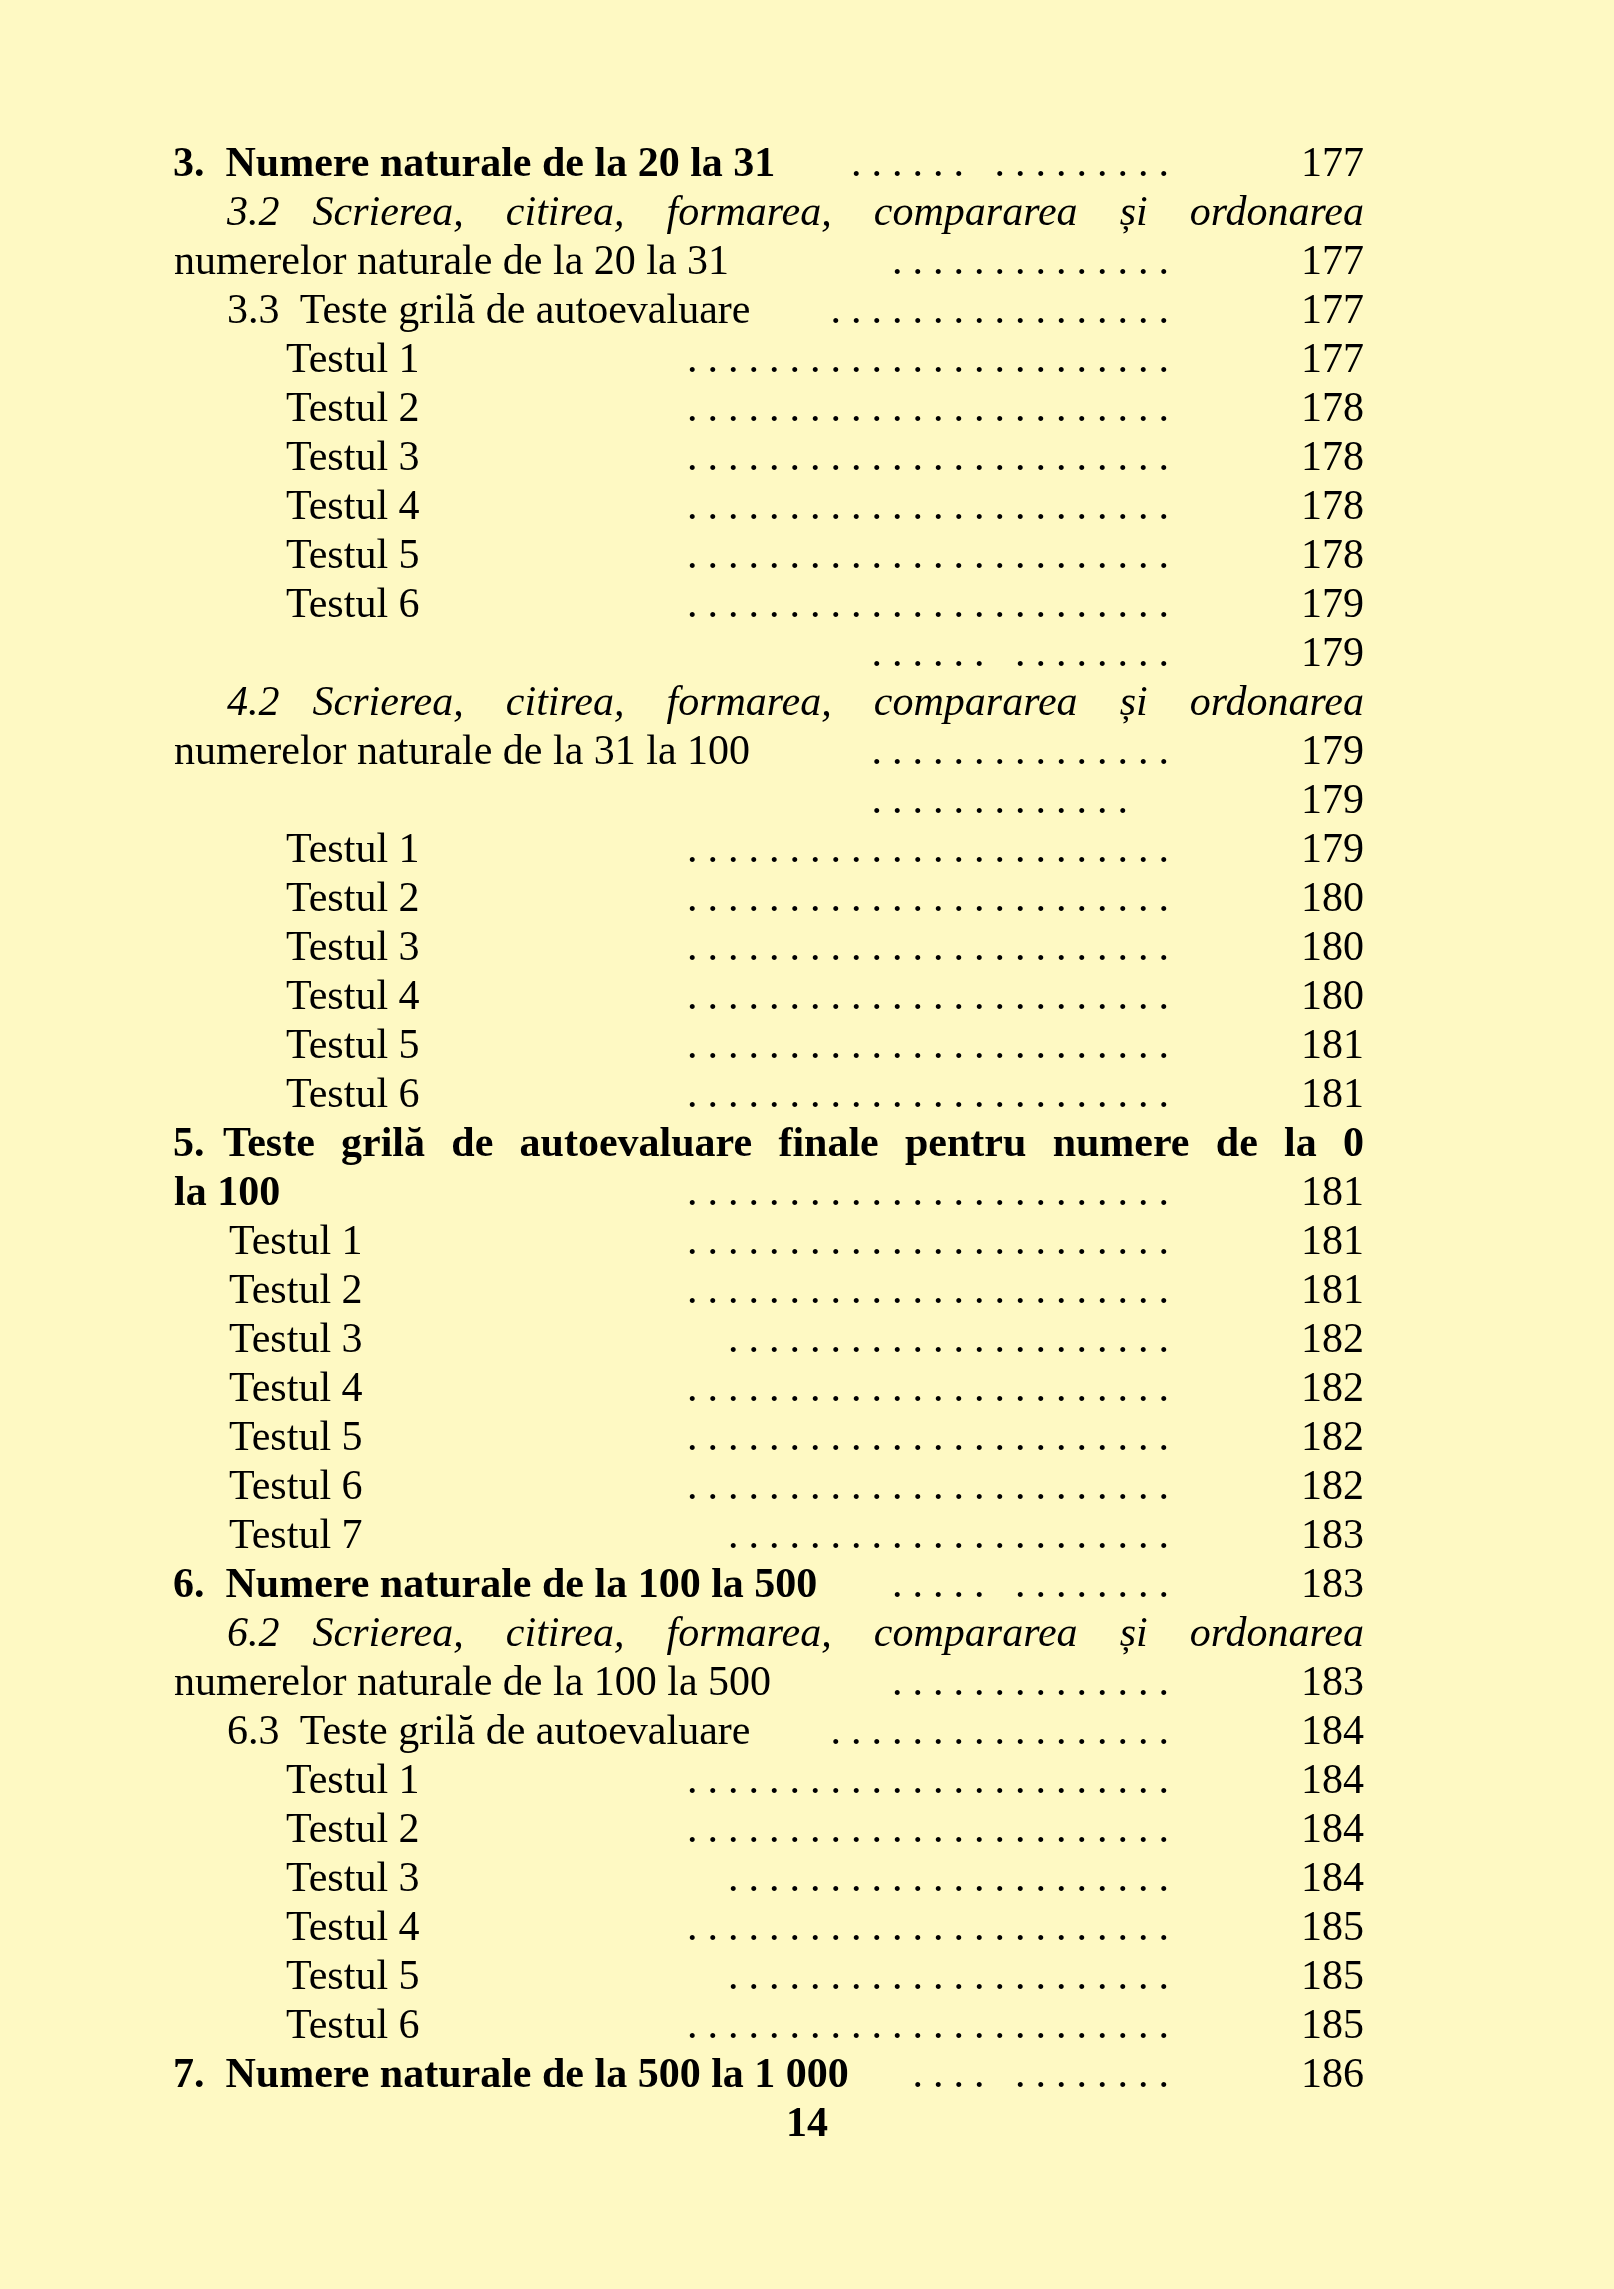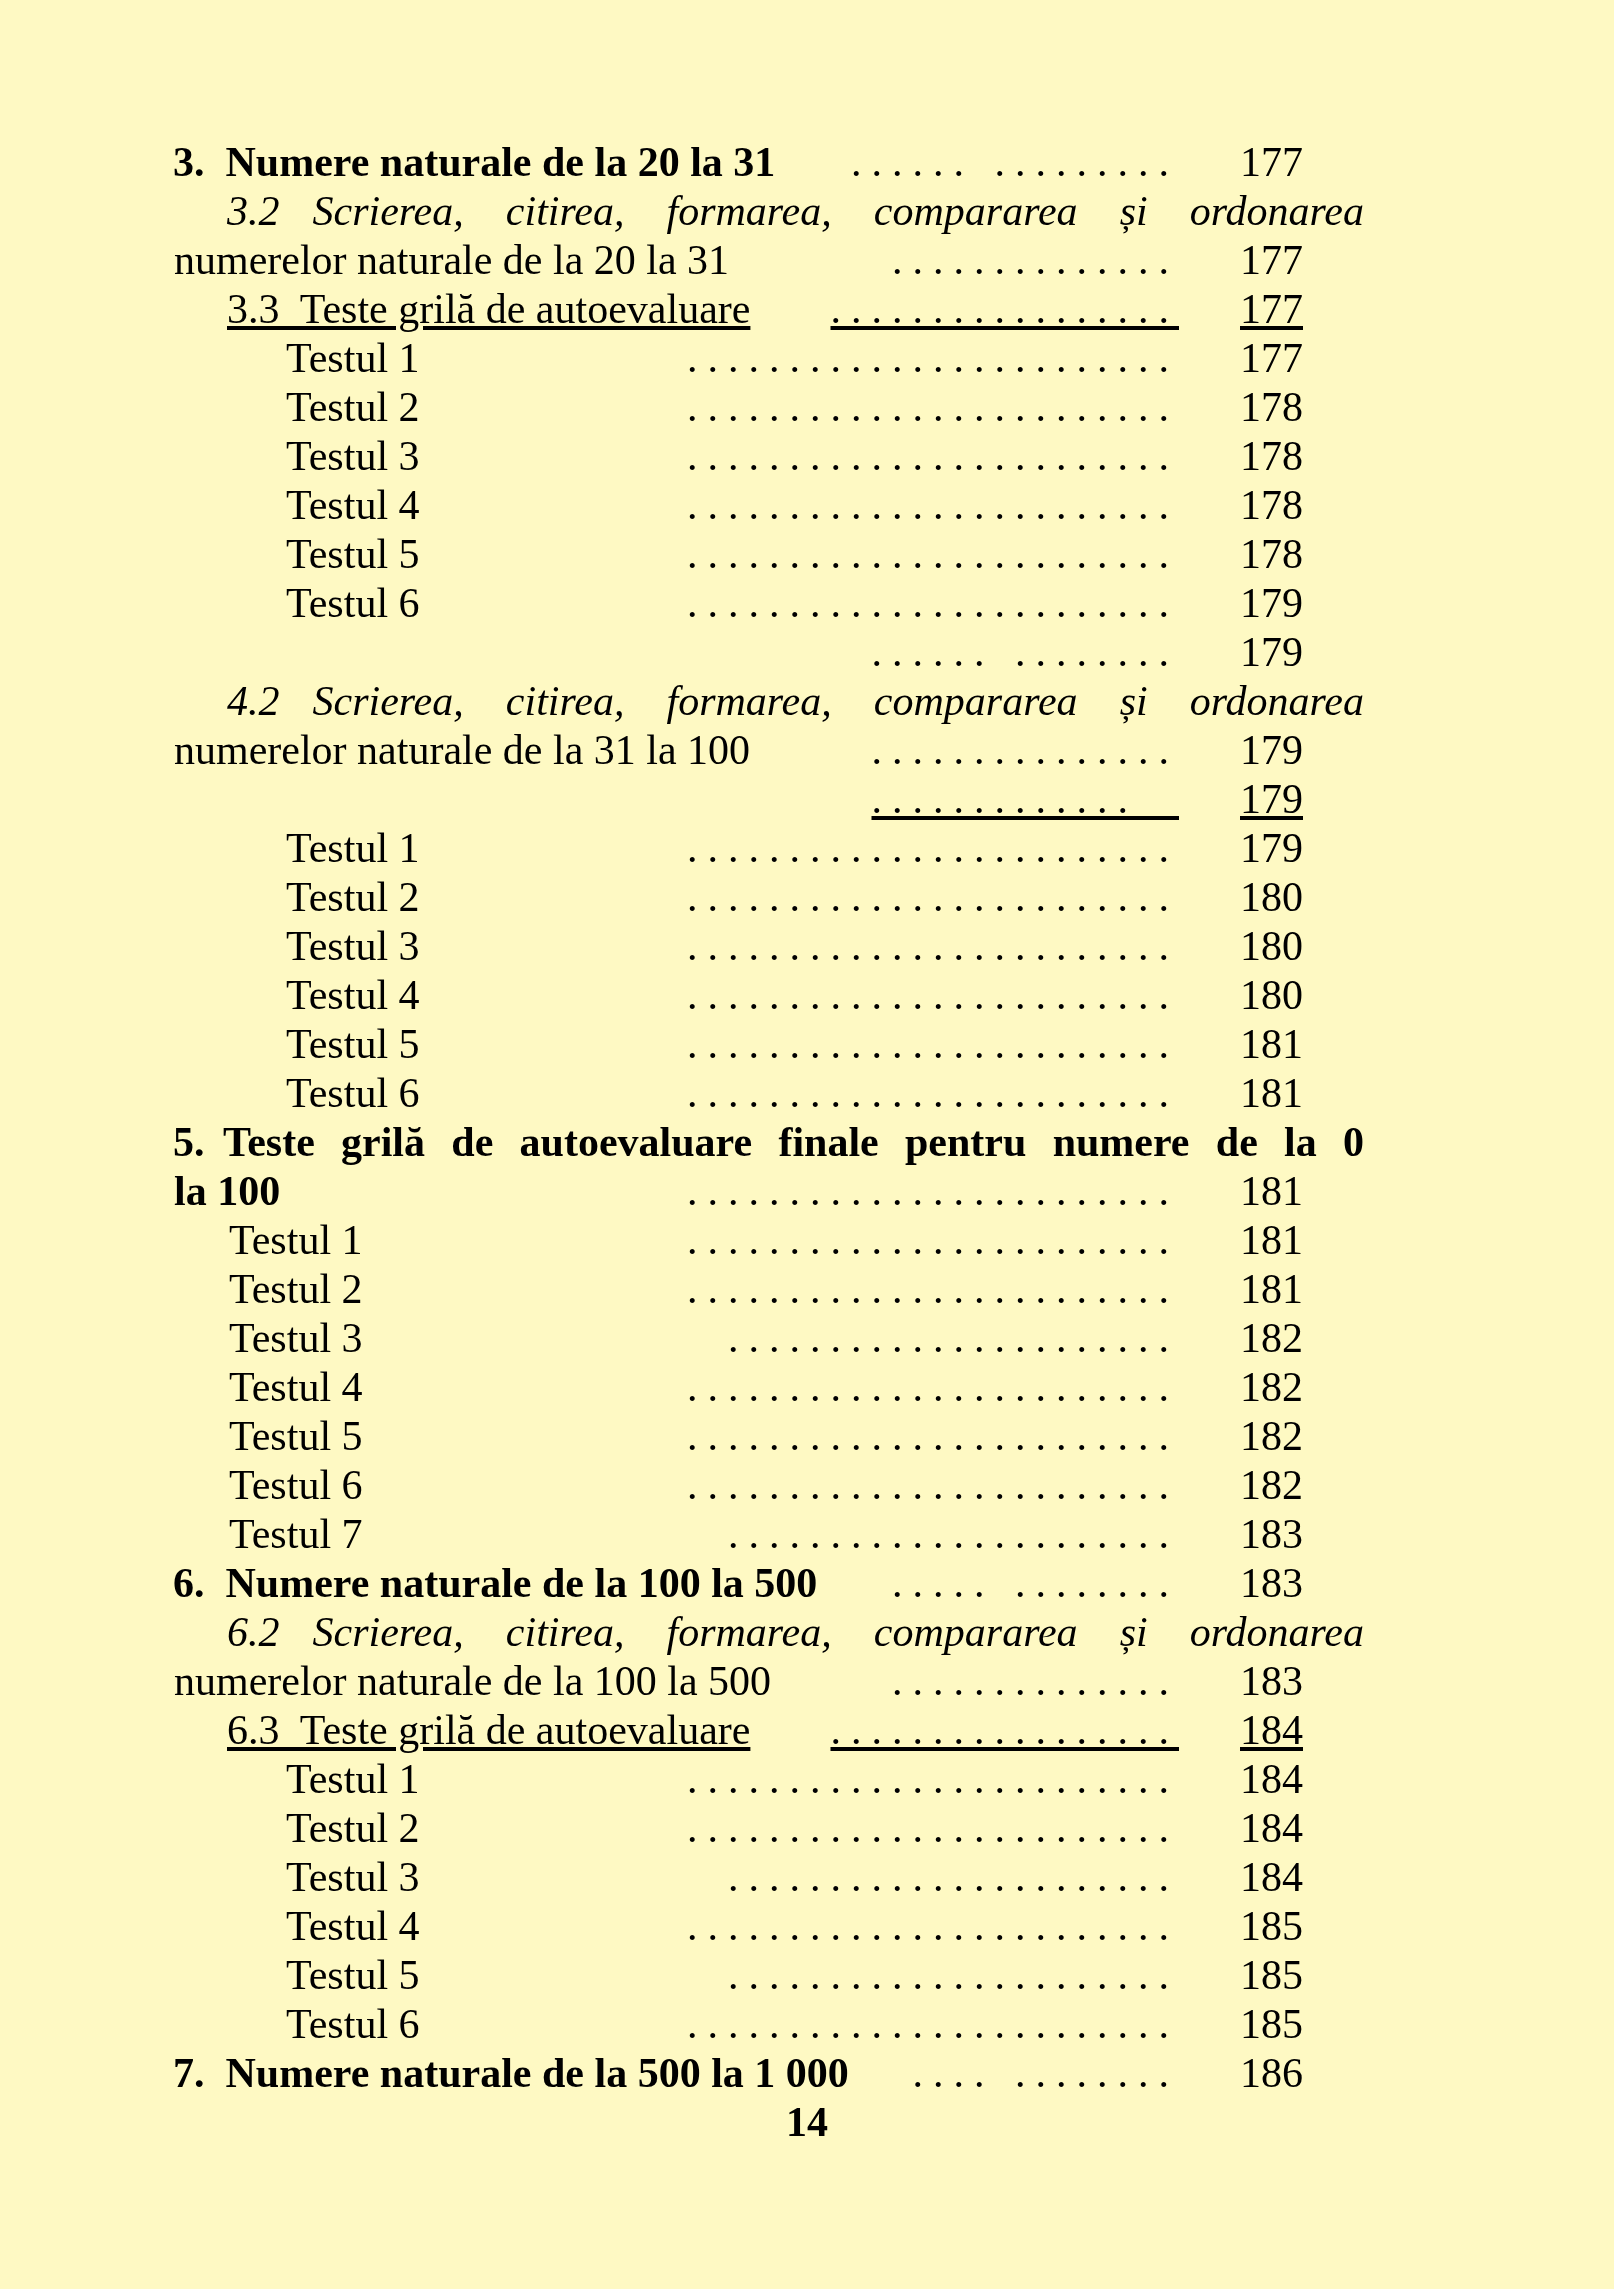--- a/index.html
+++ b/index.html
@@ -29,29 +29,29 @@
   .lbl  { flex: 0 0 auto; white-space: pre; }
   .dots {
     flex: 0 0 auto;
     margin-left: auto;
     white-space: pre;
     letter-spacing: 10px;
     font-weight: normal;
   }
   .pnum {
     flex: 0 0 185px;
-    text-align: center;
+    text-align: right;
     font-weight: normal;
   }
 
   .b .lbl, .b .jnum, .b .jtext { font-weight: bold; }
 
   .t-chapter { padding-left: 173px; }
   .t-cont    { padding-left: 174px; }
-  .t-sub     { padding-left: 227px; text-decoration: underline; }
+  .t-sub     { padding-left: 227px; }
   .t-test    { padding-left: 286px; }
   .t-test5   { padding-left: 229px; }
 
   .t-just, .t-just0 { }
   .t-just  { padding-left: 227px; font-style: italic; }
   .t-just0 { padding-left: 173px; }
   .jnum { flex: 0 0 auto; white-space: pre; }
   .jtext {
     flex: 1 1 auto;
     text-align: justify;

